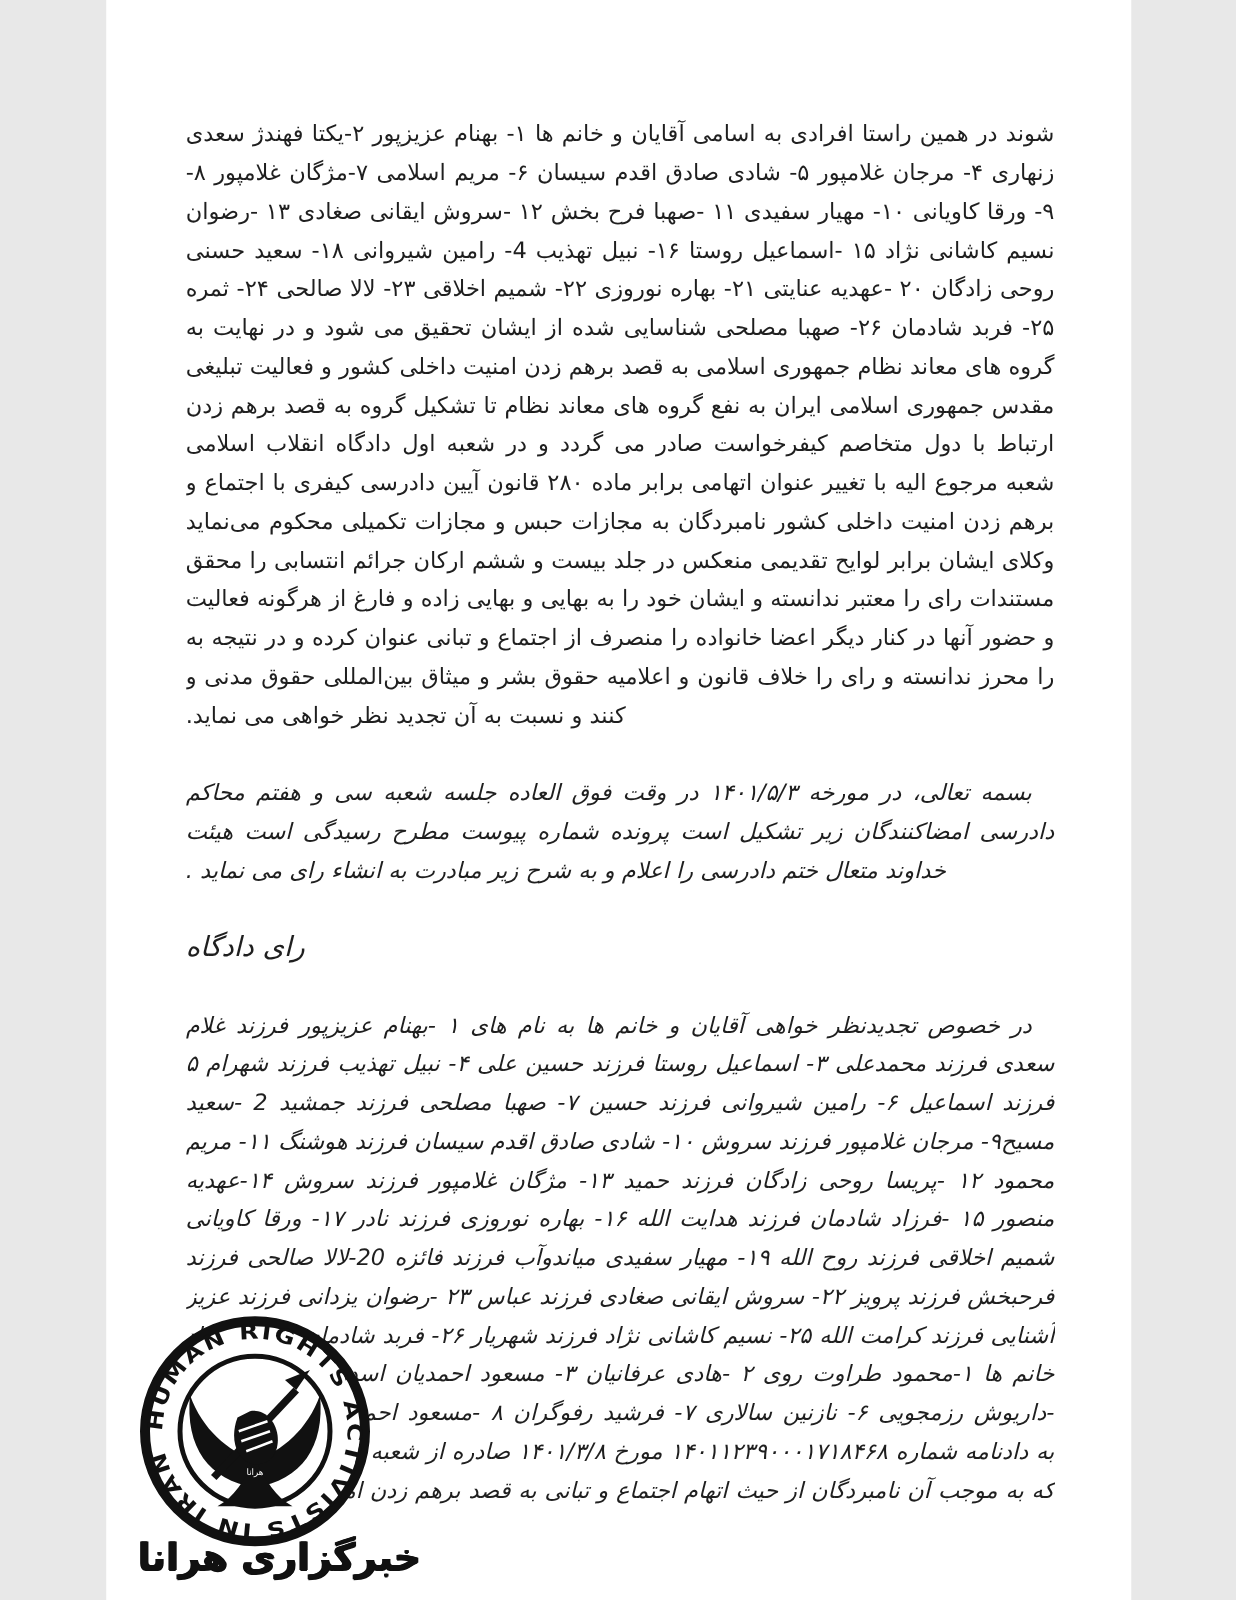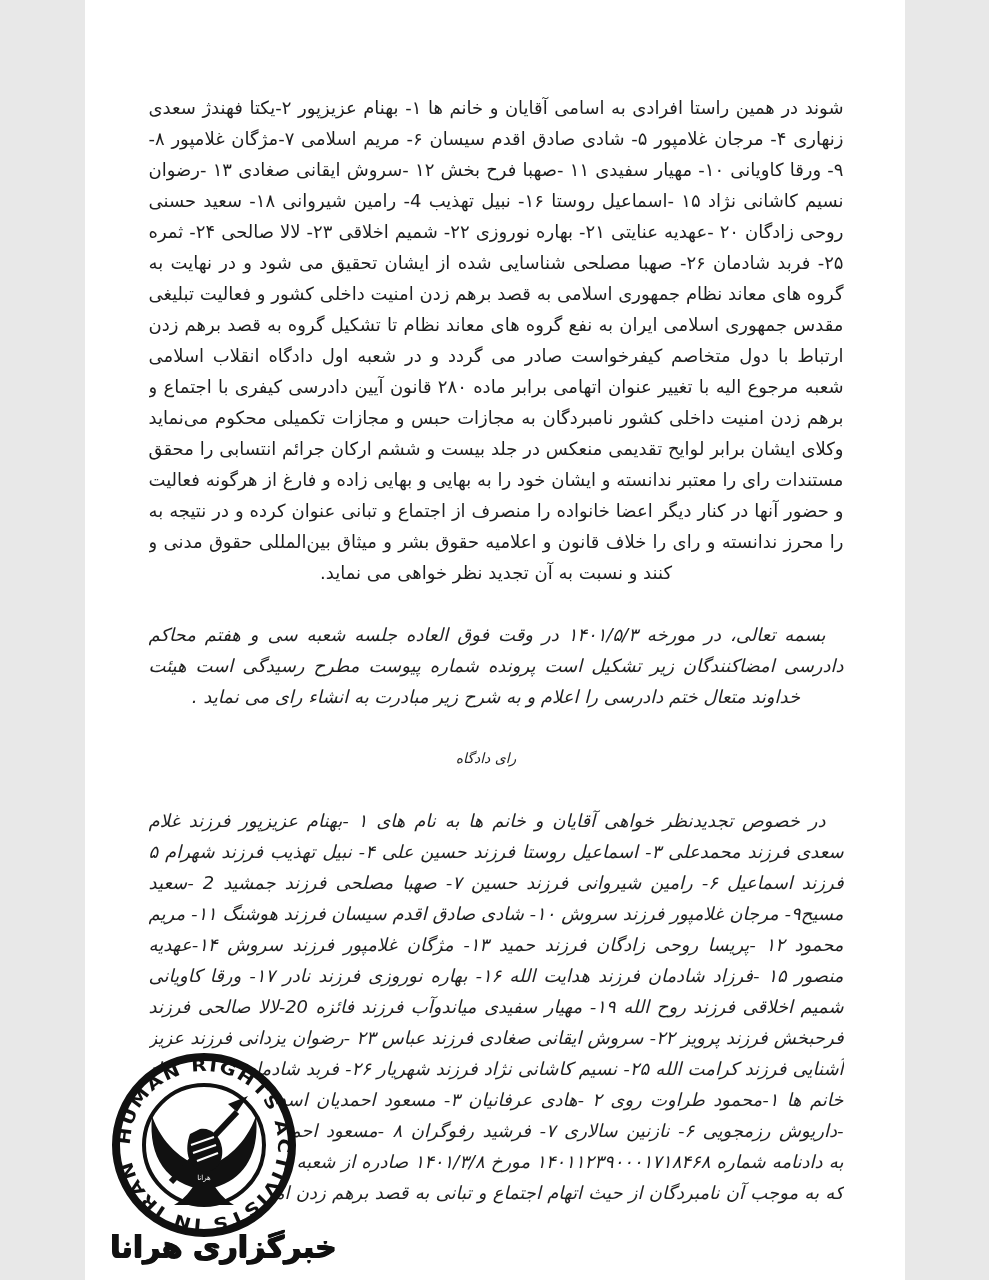--- a/index.html
+++ b/index.html
@@ -26,23 +26,23 @@
     height: 31px;
     line-height: 31px;
     overflow: hidden;
     direction: rtl;
   }
   .line.just {
     text-align: justify;
     text-align-last: justify;
     text-justify: inter-word;
   }
-  .line.align-start { text-align: center; }
+  .line.align-start { text-align: left; }
   .line.indent { padding-right: 18px; }
-  .heading .line { padding-right: 20px; font-size: 14px; }
+  .heading .line { padding-right: 20px; font-size: 22px; }
 
   
   .stamp {
     position: absolute;
     left: 26px;
     top: 1052px;
     width: 186px;
     height: 186px;
   }
   .stamp svg { display: block; width: 100%; height: 100%; }

